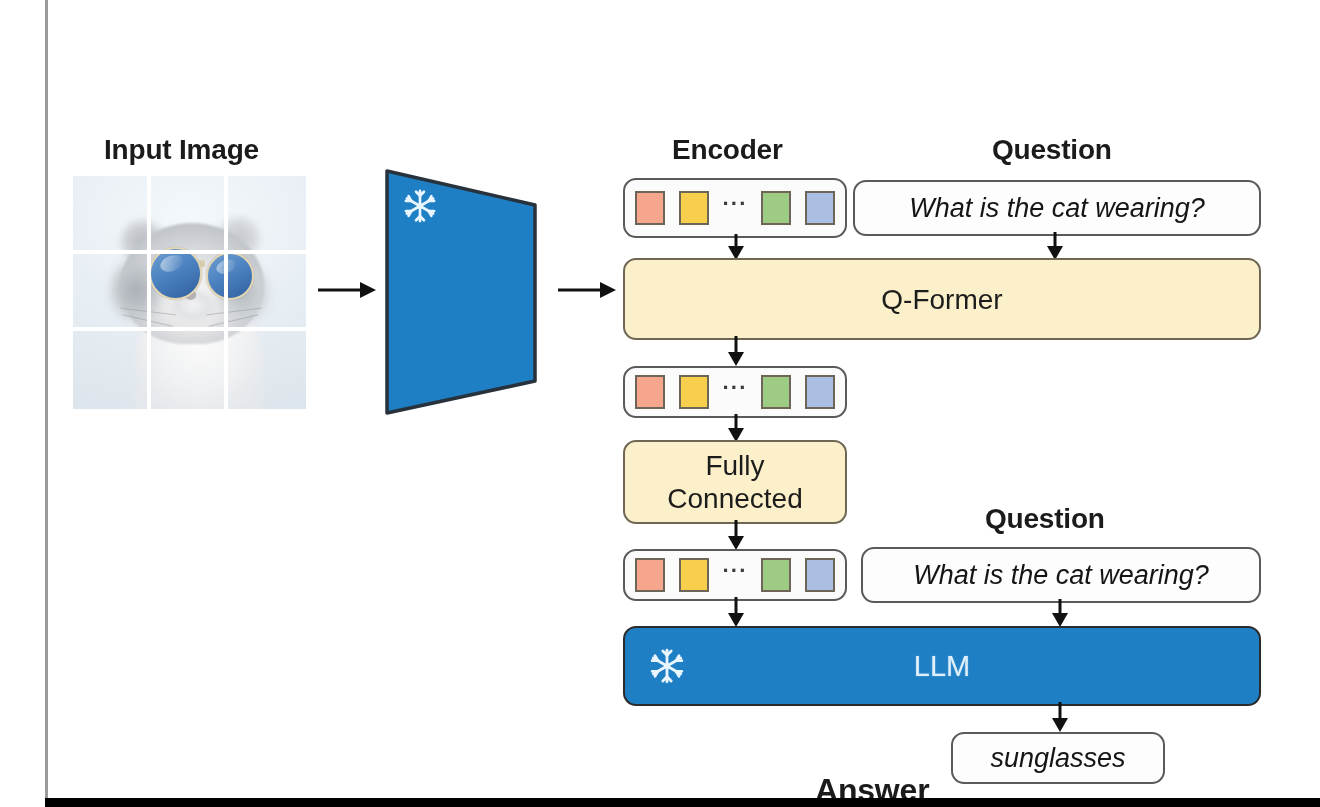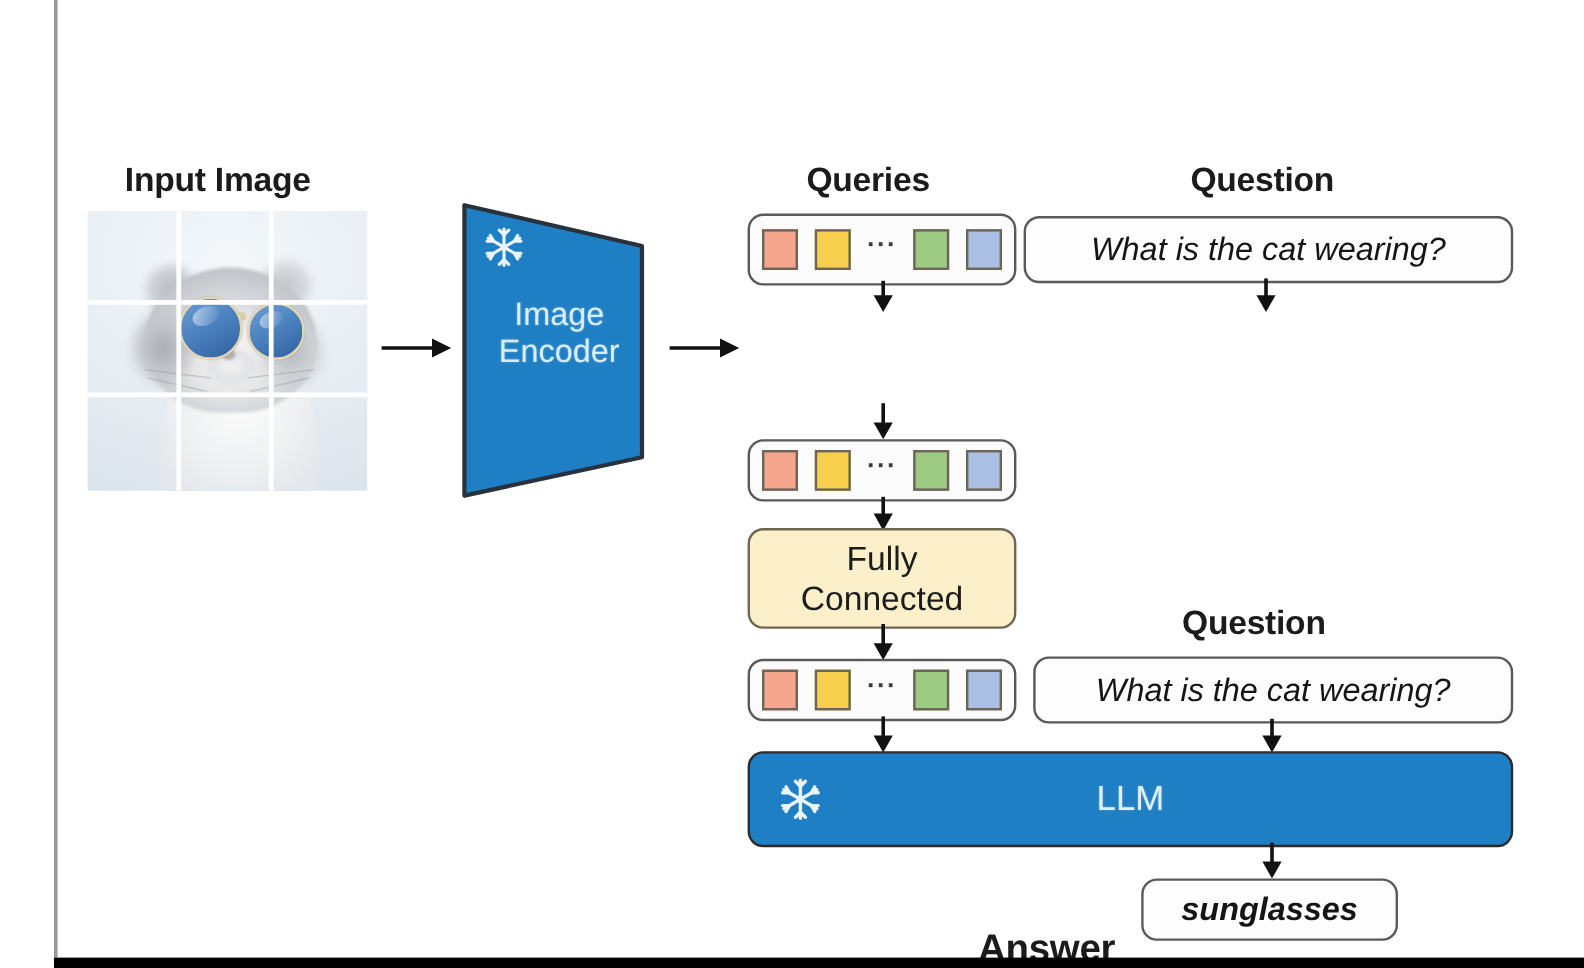--- a/index.html
+++ b/index.html
@@ -361,32 +361,30 @@
           <line x1="35" y1="30.5" x2="41.8" y2="30.4"></line>
             <line x1="35" y1="30.5" x2="38.4" y2="36.3"></line>
           <line x1="13" y1="30.5" x2="6.2" y2="30.4"></line>
             <line x1="13" y1="30.5" x2="9.6" y2="36.3"></line>
           <line x1="35" y1="17.5" x2="41.8" y2="17.6"></line>
             <line x1="35" y1="17.5" x2="38.4" y2="11.7"></line>
         </g>
         <circle cx="24" cy="24" r="3.6" fill="#e9f5ff"></circle>
       </svg>
     </div>
-    <div class="encoder-text">Image
-Encoder</div>
   </div>
 
   <div class="arrow" style="left:513px; top:279px;">
     <svg width="58" height="22" viewBox="0 0 58 22">
       <line x1="0" y1="11" x2="42" y2="11" stroke="#111" stroke-width="3"></line>
       <polygon points="42,3 58,11 42,19" fill="#111"></polygon>
     </svg>
   </div>
 
-  <div class="fig-label" style="left:627px; top:134px; font-size:28px;">Queries</div>
+  <div class="fig-label" style="left:627px; top:134px; font-size:28px;">Encoder</div>
   <div class="fig-label" style="left:947px; top:134px; font-size:28px;">Question</div>
 
   <div class="token-row" style="left:578px; top:178px; width:220px; height:56px;">
     <span class="token" style="background:#f6a68d;"></span>
     <span class="token" style="background:#f7cf4c;"></span>
     <span class="token-dots">···</span>
     <span class="token" style="background:#9ecb83;"></span>
     <span class="token" style="background:#aabfe2;"></span>
   </div>
 
@@ -398,20 +396,21 @@
       <polygon points="3,12 19,12 11,26" fill="#111"></polygon>
     </svg>
   </div>
   <div class="arrow" style="left:999px; top:232px;">
     <svg width="22" height="28" viewBox="0 0 22 28">
       <line x1="11" y1="0" x2="11" y2="16" stroke="#111" stroke-width="3"></line>
       <polygon points="3,14 19,14 11,28" fill="#111"></polygon>
     </svg>
   </div>
 
+  <div class="proc-box" style="left:578px; top:258px; width:634px; height:78px;">Q-Former</div>
 
   <div class="arrow" style="left:680px; top:336px;">
     <svg width="22" height="30" viewBox="0 0 22 30">
       <line x1="11" y1="0" x2="11" y2="18" stroke="#111" stroke-width="3"></line>
       <polygon points="3,16 19,16 11,30" fill="#111"></polygon>
     </svg>
   </div>
 
   <div class="token-row" style="left:578px; top:366px; width:220px; height:48px;">
     <span class="token" style="background:#f6a68d;"></span>
@@ -490,16 +489,16 @@
   </div>
 
   <div class="arrow" style="left:1004px; top:702px;">
     <svg width="22" height="30" viewBox="0 0 22 30">
       <line x1="11" y1="0" x2="11" y2="18" stroke="#111" stroke-width="3"></line>
       <polygon points="3,16 19,16 11,30" fill="#111"></polygon>
     </svg>
   </div>
 
   <div class="fig-label" style="left:770px; top:772px; font-size:32px;">Answer</div>
-  <div class="answer-box" style="left:906px; top:732px; width:210px; height:48px;font-weight:bold;">sunglasses</div>
+  <div class="answer-box" style="left:906px; top:732px; width:210px; height:48px;">sunglasses</div>
 
   <div class="letterbox-bottom"></div>
 </div>
 
 </body></html>

